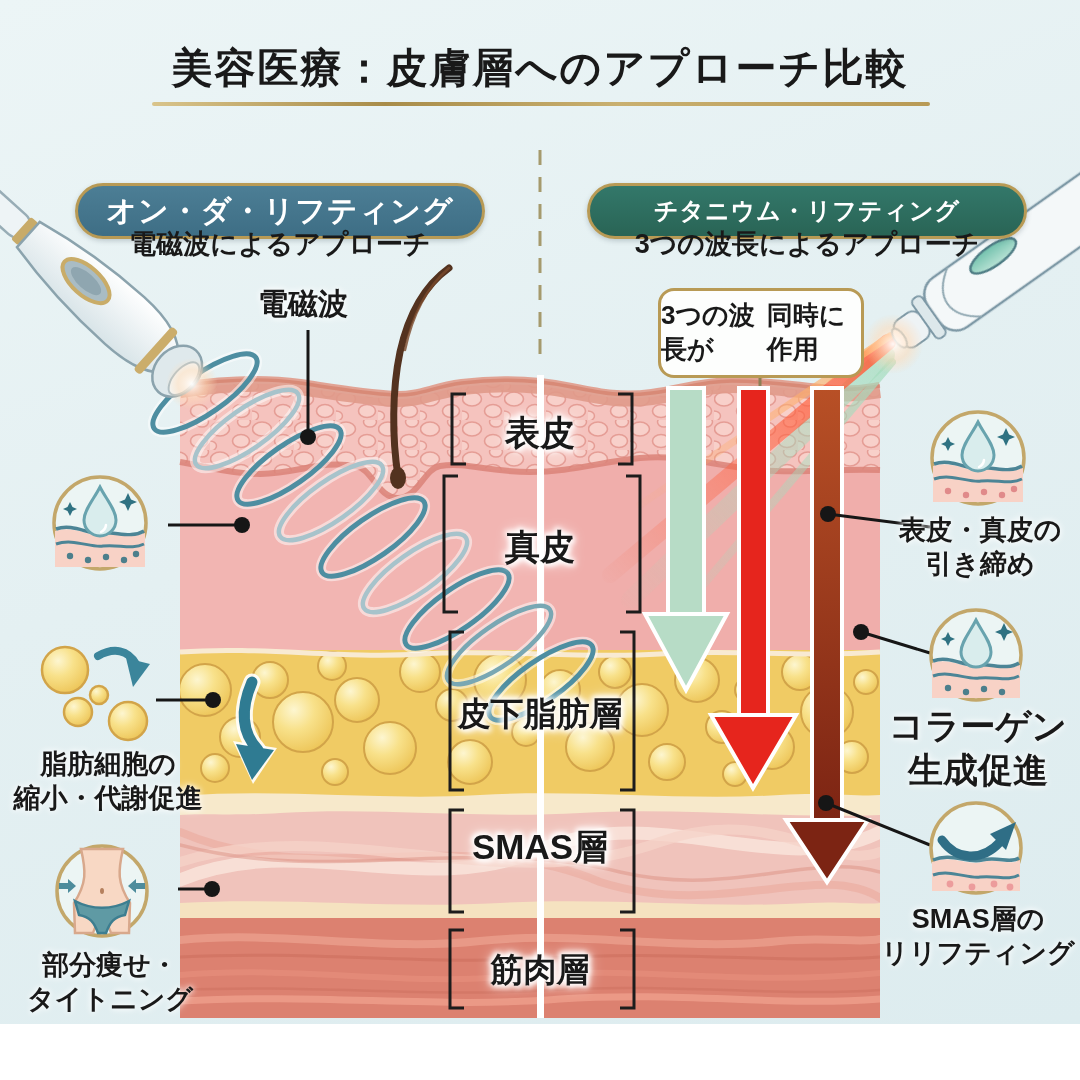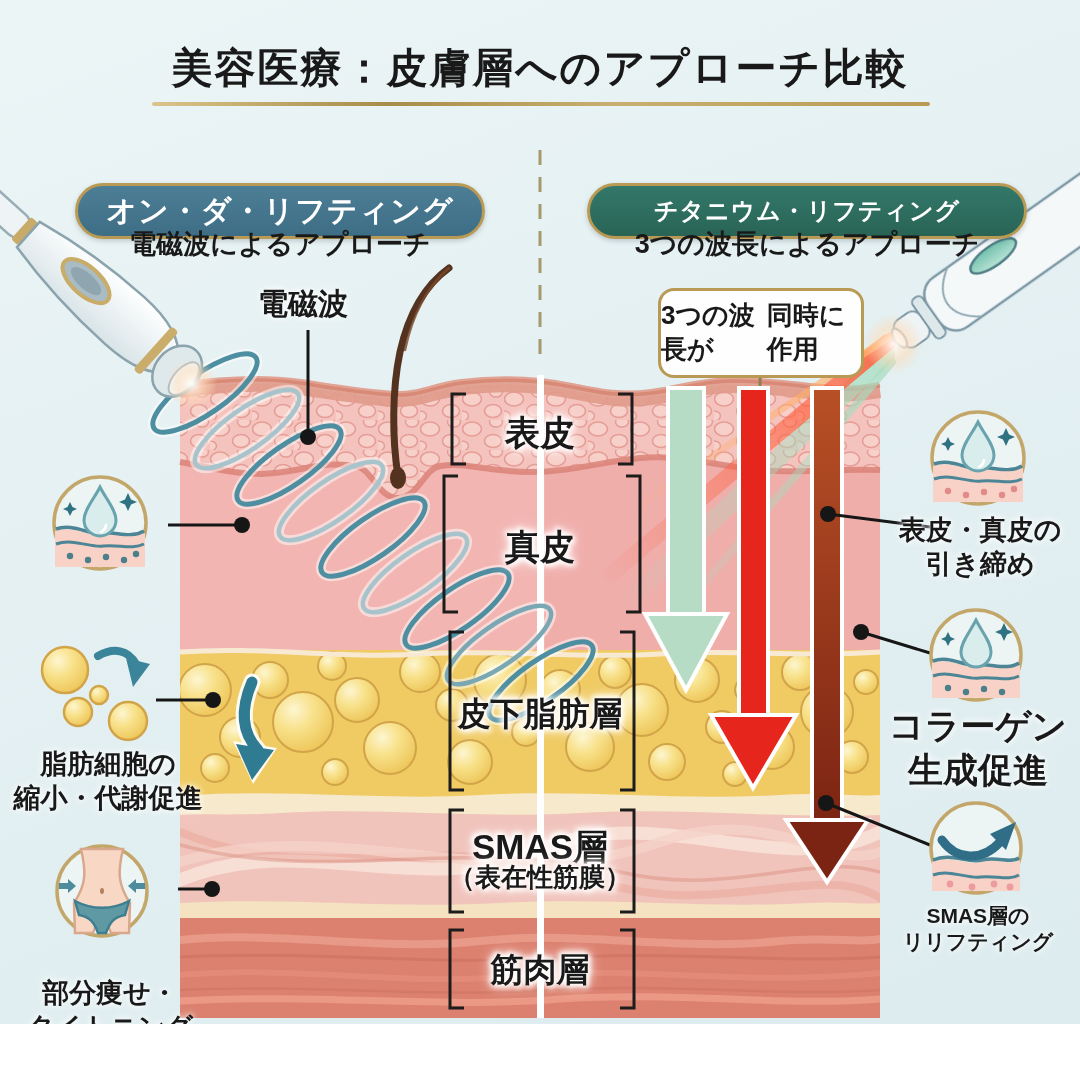--- a/index.html
+++ b/index.html
@@ -390,38 +390,37 @@
 
   <div class="callout">
     <div>3つの波長が</div>
     <div>同時に作用</div>
   </div>
 
   <div class="txt glow" style="left:540px;top:412px;font-size:35px;">表皮</div>
   <div class="txt glow" style="left:540px;top:526px;font-size:35px;">真皮</div>
   <div class="txt glow" style="left:540px;top:694px;font-size:33px;">皮下脂肪層</div>
   <div class="txt glow" style="left:540px;top:826px;font-size:35px;">SMAS層</div>
-  <div class="txt glow" style="left:540px;top:862px;font-size:26px;">（表在性筋膜）</div>
   <div class="txt glow" style="left:540px;top:950px;font-size:33px;">筋肉層</div>
 
   <div class="txt soft lbl2" style="left:108px;top:748px;font-size:27px;">
     <div>脂肪細胞の</div>
     <div>縮小・代謝促進</div>
   </div>
-  <div class="txt soft lbl2" style="left:110px;top:949px;font-size:27px;margin-top:28px;">
+  <div class="txt soft lbl2" style="left:110px;top:949px;font-size:27px;">
     <div>部分痩せ・</div>
     <div>タイトニング</div>
   </div>
 
   <div class="txt soft lbl2" style="left:980px;top:514px;font-size:27px;">
     <div>表皮・真皮の</div>
     <div>引き締め</div>
   </div>
   <div class="txt soft lbl2" style="left:978px;top:704px;font-size:35px;">
     <div>コラーゲン</div>
     <div>生成促進</div>
   </div>
-  <div class="txt soft lbl2" style="left:978px;top:903px;font-size:21px;">
+  <div class="txt soft lbl2" style="left:978px;top:903px;font-size:27px;">
     <div>SMAS層の</div>
     <div>リリフティング</div>
   </div>
 
 </div>
 
 </body></html>

